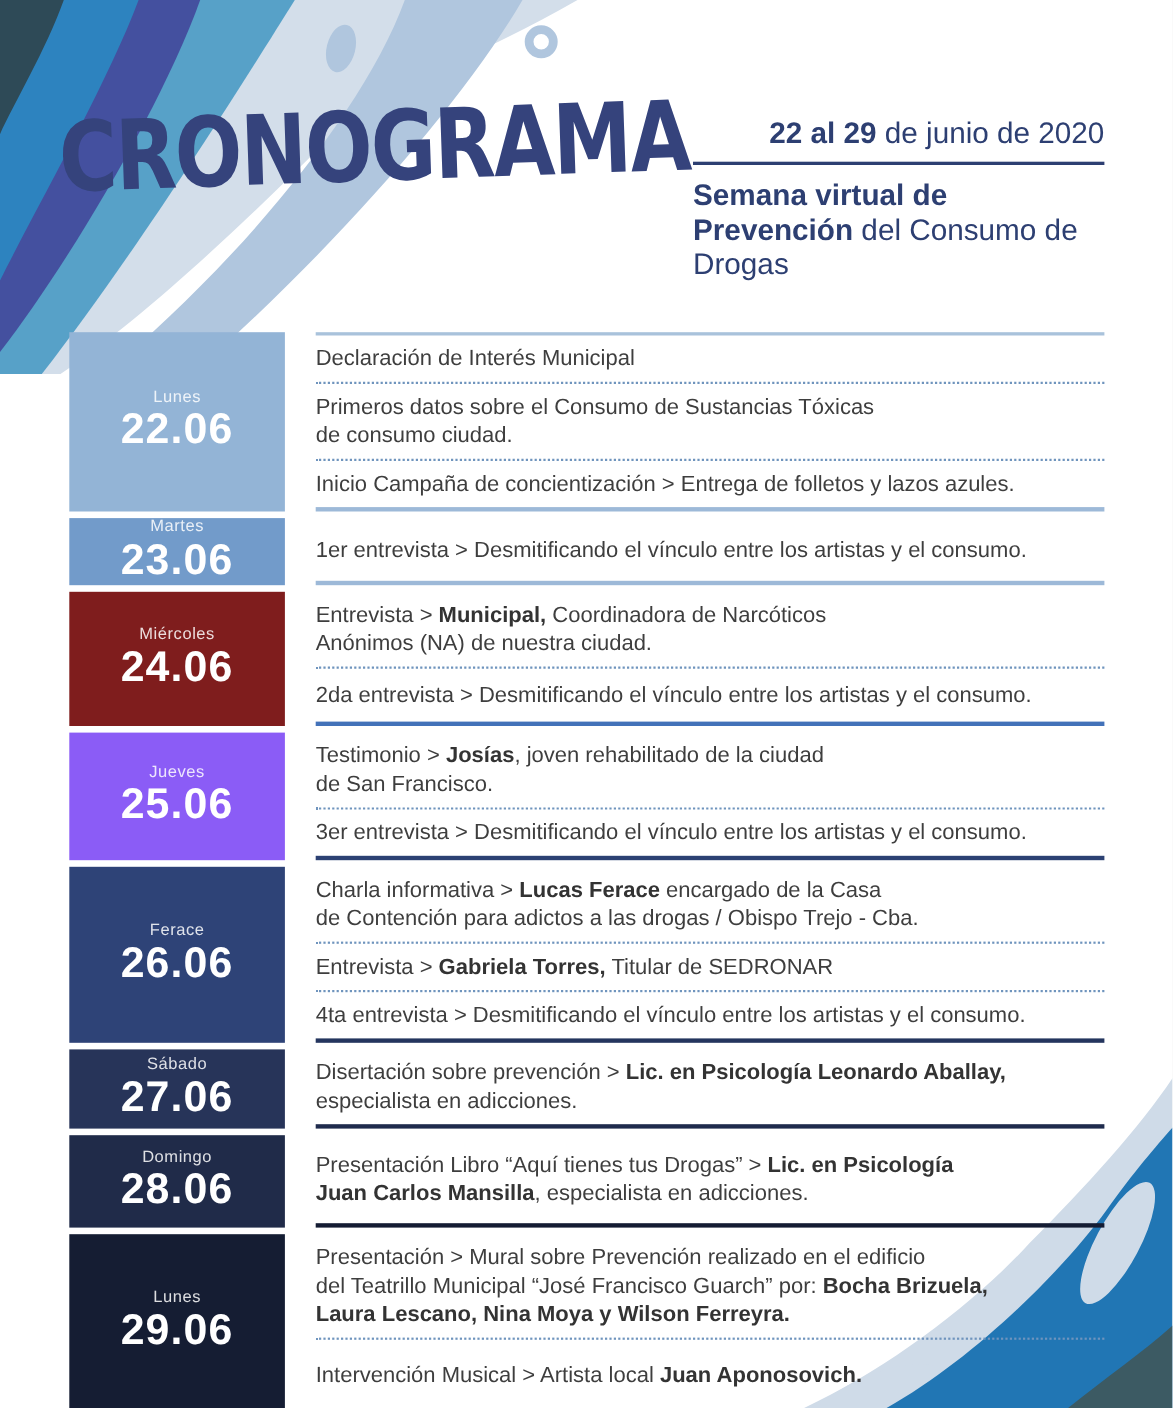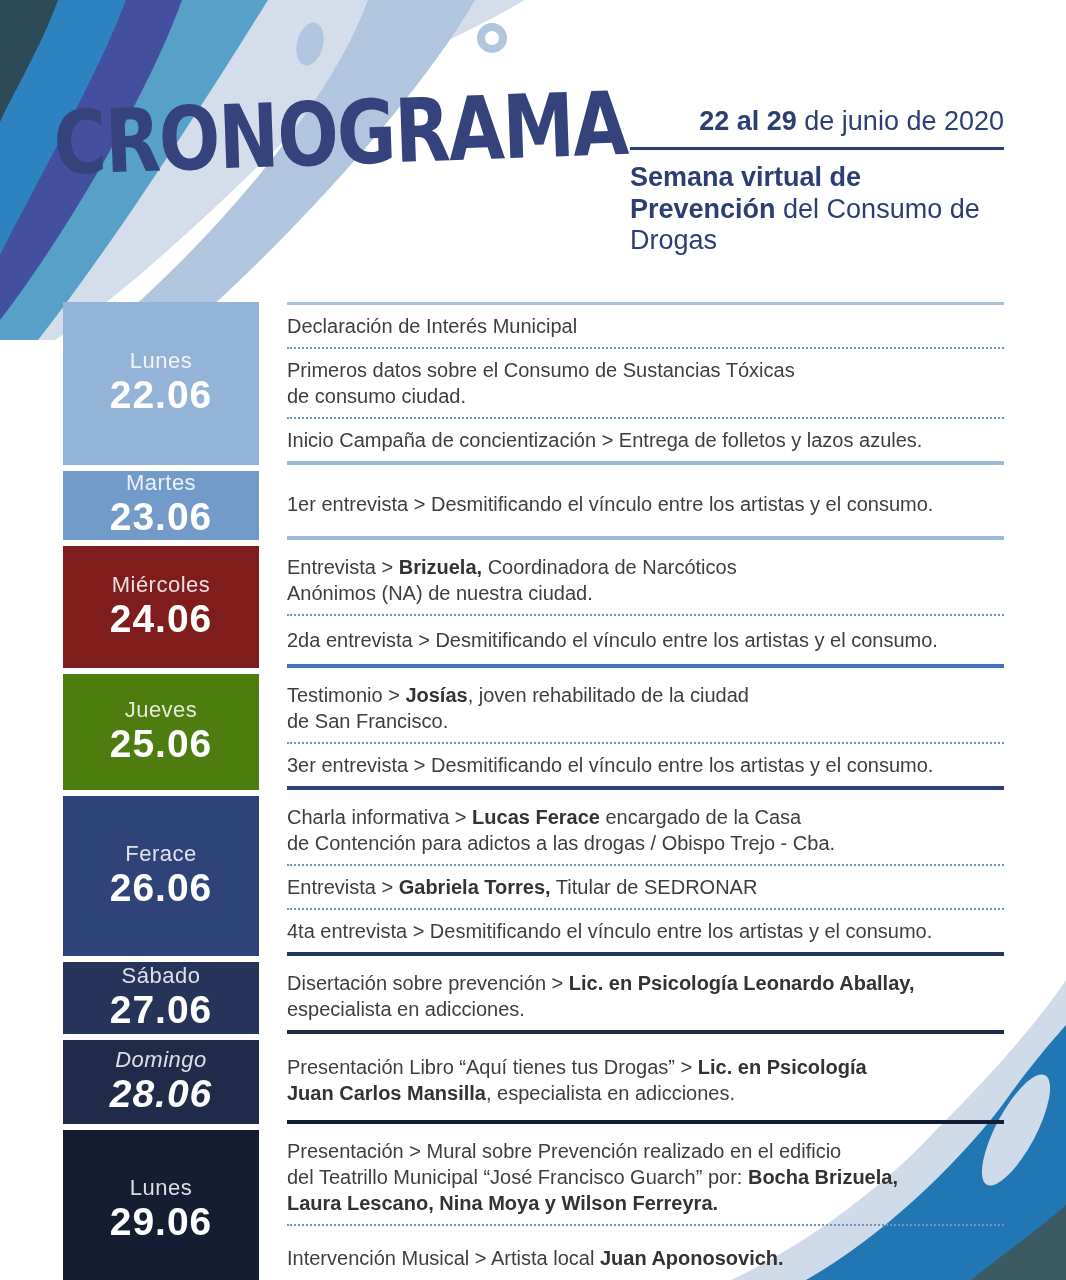--- a/index.html
+++ b/index.html
@@ -27,21 +27,21 @@
   .subtitle b{font-weight:bold;}
 
   
   .schedule{position:absolute;left:63px;top:302px;width:941px;}
   .group{display:flex;align-items:stretch;margin-bottom:6px;}
   .day-box{
     flex:0 0 196px;width:196px;
     display:flex;flex-direction:column;align-items:center;justify-content:center;
     color:#ffffff;text-align:center;
   }
-  .day-name{font-size:22px;opacity:.85;letter-spacing:.5px;line-height:1.1;}
+  .day-name{font-size:15px;opacity:.85;letter-spacing:.5px;line-height:1.1;}
   .day-date{font-size:39px;font-weight:bold;letter-spacing:1px;line-height:1.15;}
   .events{
     flex:1;margin-left:28px;
     display:flex;flex-direction:column;justify-content:space-around;
   }
   .event{flex:1;display:flex;align-items:center;padding:8px 0;}
   .event:not(:last-child){border-bottom:2px dotted var(--dotted,#6f94bd);}
   .etext{
     margin:0;font-size:20px;line-height:1.3;color:#3e3e3e;
     white-space:pre-line;
@@ -114,30 +114,30 @@
           </div>
         </div>
       </div>
       <div class="group">
         <div class="day-box" style="background: #7f1d1d; min-height: 122px; text-align: right;">
           <span class="day-name">Miércoles</span>
           <span class="day-date">24.06</span>
         </div>
         <div class="events" style="border-bottom: 4px solid rgb(67, 114, 185);">
           <div class="event">
-            <p class="etext"><span>Entrevista &gt; </span><b>Brizuela,</b><span> Coordinadora de Narcóticos
+            <p class="etext"><span>Entrevista &gt; </span><b>Municipal,</b><span> Coordinadora de Narcóticos
 Anónimos (NA) de nuestra ciudad.</span></p>
           </div>
           <div class="event">
             <p class="etext"><span>2da entrevista &gt; Desmitificando el vínculo entre los artistas y el consumo.</span></p>
           </div>
         </div>
       </div>
       <div class="group">
-        <div class="day-box" style="background: #4d7c0f; min-height: 106px;">
+        <div class="day-box" style="background: #8b5cf6; min-height: 106px;">
           <span class="day-name">Jueves</span>
           <span class="day-date">25.06</span>
         </div>
         <div class="events" style="border-bottom: 4px solid rgb(44, 65, 115);">
           <div class="event">
             <p class="etext"><span>Testimonio &gt; </span><b>Josías</b><span>, joven rehabilitado de la ciudad
 de San Francisco.</span></p>
           </div>
           <div class="event">
             <p class="etext"><span>3er entrevista &gt; Desmitificando el vínculo entre los artistas y el consumo.</span></p>
@@ -168,21 +168,21 @@
           <span class="day-date">27.06</span>
         </div>
         <div class="events" style="border-bottom: 4px solid rgb(31, 43, 77);">
           <div class="event">
             <p class="etext"><span>Disertación sobre prevención &gt; </span><b>Lic. en Psicología Leonardo Aballay,</b><span>
 especialista en adicciones.</span></p>
           </div>
         </div>
       </div>
       <div class="group">
-        <div class="day-box" style="background: rgb(32, 43, 73); min-height: 84px; font-style: italic;">
+        <div class="day-box" style="background: rgb(32, 43, 73); min-height: 84px;">
           <span class="day-name">Domingo</span>
           <span class="day-date">28.06</span>
         </div>
         <div class="events" style="border-bottom: 4px solid rgb(20, 28, 51);">
           <div class="event">
             <p class="etext"><span>Presentación Libro “Aquí tienes tus Drogas” &gt;  </span><b>Lic. en Psicología
 Juan Carlos Mansilla</b><span>, especialista en adicciones.</span></p>
           </div>
         </div>
       </div>

